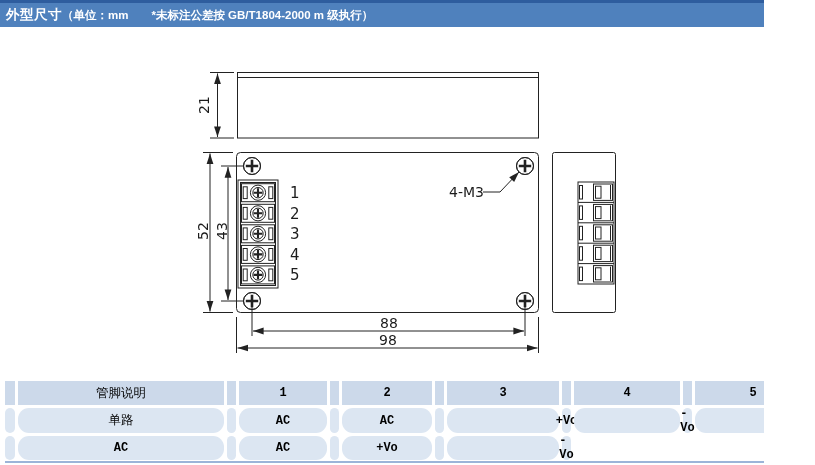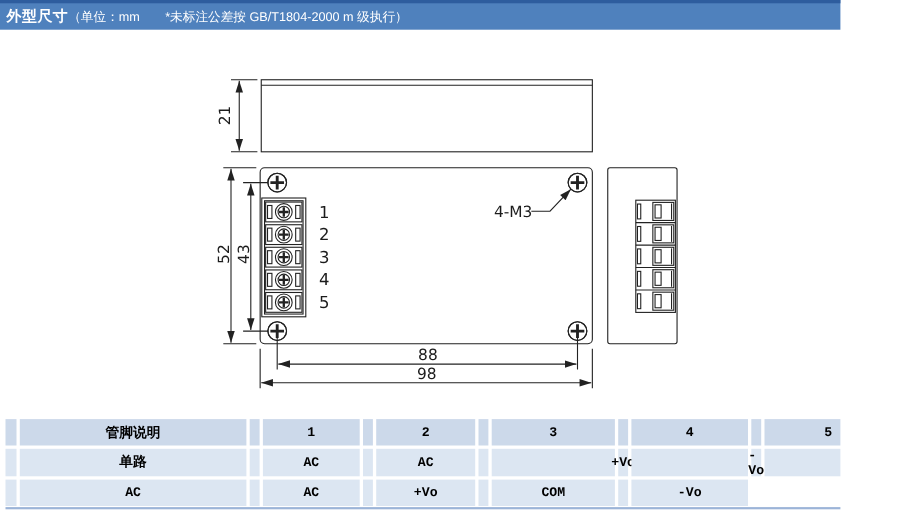--- a/index.html
+++ b/index.html
@@ -4,38 +4,38 @@
 <style>
   html,body{margin:0;padding:0;background:#fff;}
   #page{position:relative;width:764px;height:465px;background:#fff;overflow:hidden;
         font-family:"Liberation Sans","DejaVu Sans",sans-serif;}
 
   
   .titlebar{position:absolute;left:0;top:0;width:815px;height:24px;
             background:#4f81bd;border-top:3px solid #2e5d9e;
             display:flex;align-items:center;color:#fff;}
   .titlebar .t-main{font-size:13.5px;font-weight:bold;margin-left:6px;letter-spacing:.5px;}
-  .titlebar .t-note{font-size:11.5px;font-weight:normal;white-space:pre;}
+  .titlebar .t-note{font-size:11.5px;font-weight:bold;white-space:pre;}
 
   
   svg{position:absolute;left:0;top:0;}
   svg text{font-family:"DejaVu Sans","Liberation Sans",sans-serif;fill:#1c1c1c;}
   .ln{stroke:#222;stroke-width:1;fill:none;}
   .fw{stroke:#222;stroke-width:1;fill:#fff;}
 
   
   .pintable{position:absolute;left:5px;top:381px;width:806px;
             display:grid;
             grid-template-columns:10px 206px 9px 88px 9px 90px 9px 112px 9px 106px 9px 1fr;
             grid-template-rows:24px 25px 24px;
             gap:3px;background:#fff;}
   .cell{display:flex;align-items:center;justify-content:center;color:#000;}
   .h{background:#ccd9ea;}
-  .d{background:#dce6f2;}
-  .lbl{font-size:12.5px;font-weight:bold;}
+  .d{background:#dce6f2;border-radius:11px;}
+  .lbl{font-size:12.5px;font-weight:normal;}
   .val{font-family:"Liberation Mono","DejaVu Sans Mono",monospace;font-size:12px;font-weight:bold;}
   .table-rule{position:absolute;left:5px;top:461px;width:806px;height:2px;background:#9cb4d8;}
 </style>
 </head>
 <body>
 
 <div id="page">
 
   <div class="titlebar">
     <span class="t-main">外型尺寸</span>
@@ -173,19 +173,18 @@
     <div class="cell d val">-Vo</div>
 
     <div class="cell d"></div>
     <div class="cell d"></div>
     <div class="cell d val">AC</div>
     <div class="cell d"></div>
     <div class="cell d val">AC</div>
     <div class="cell d"></div>
     <div class="cell d val">+Vo</div>
     <div class="cell d"></div>
-    <div class="cell d val">COM</div>
     <div class="cell d"></div>
     <div class="cell d val">-Vo</div>
   </div>
 
   <div class="table-rule"></div>
 </div>
 
 </body></html>

